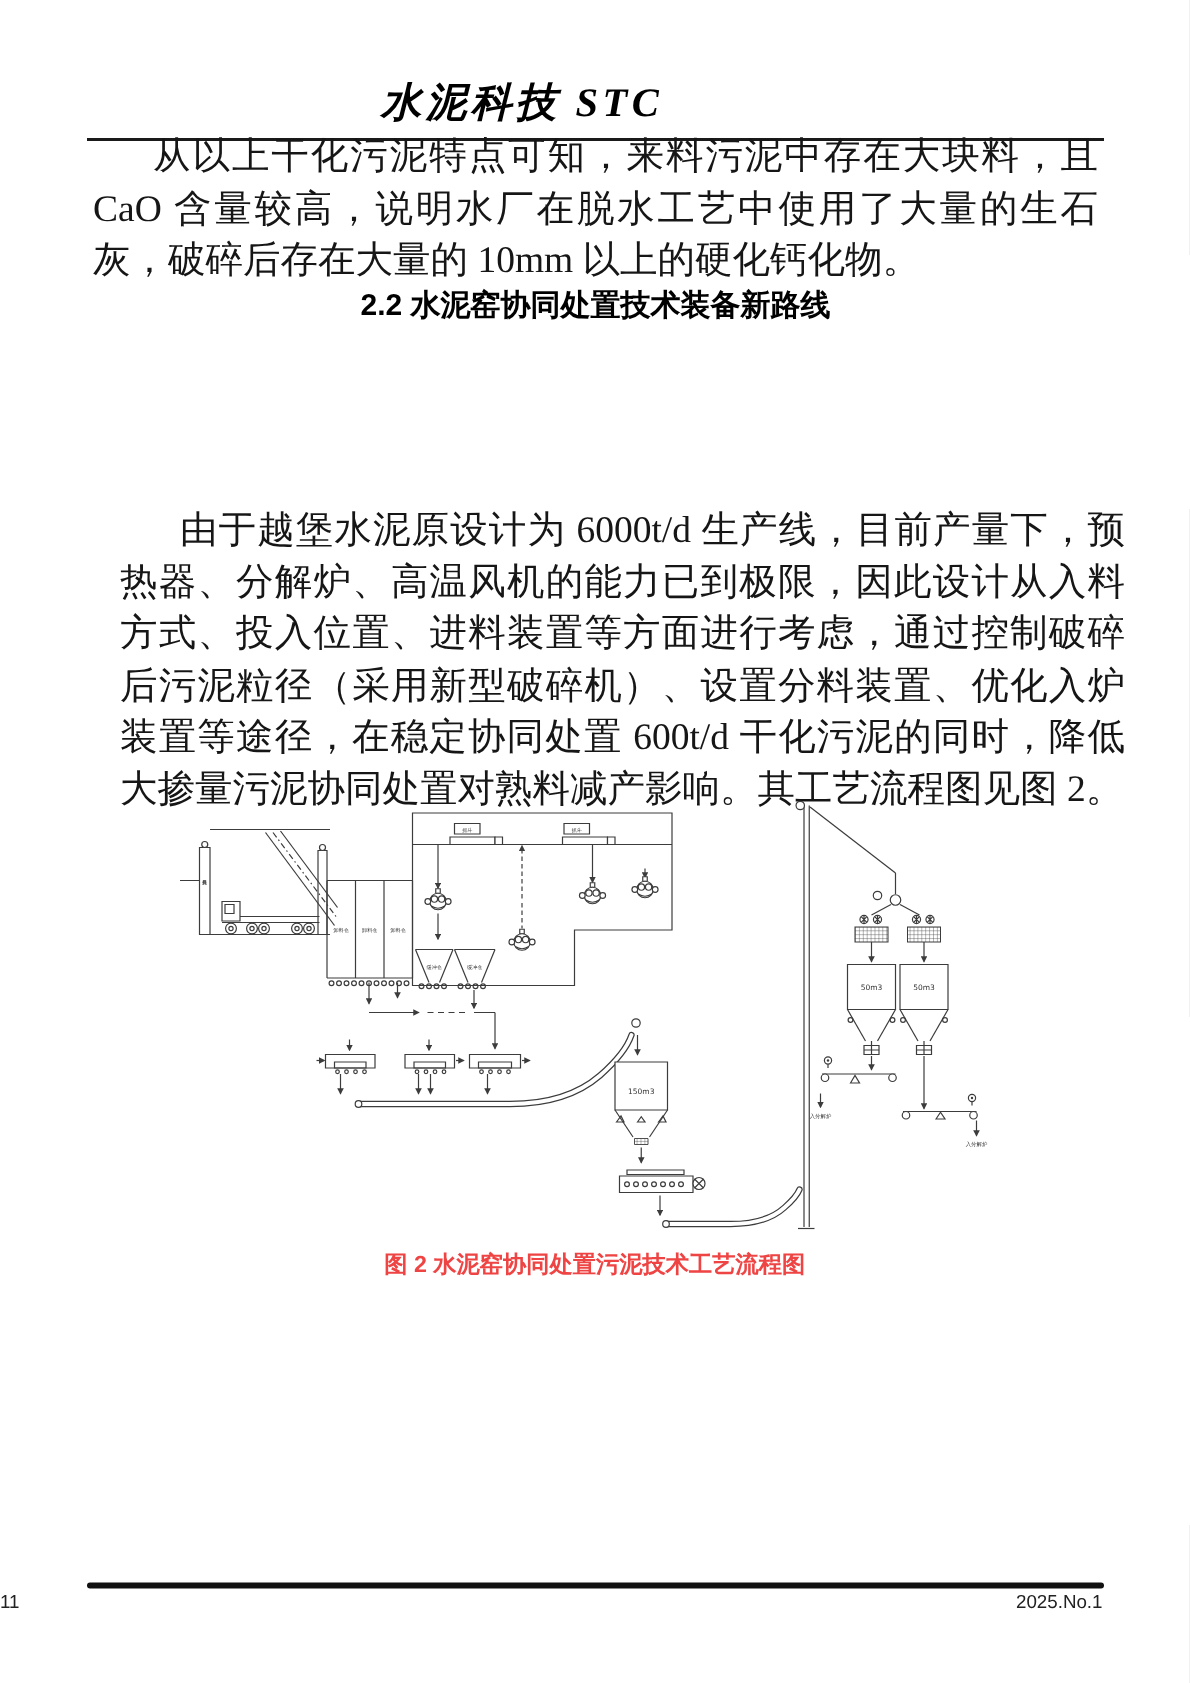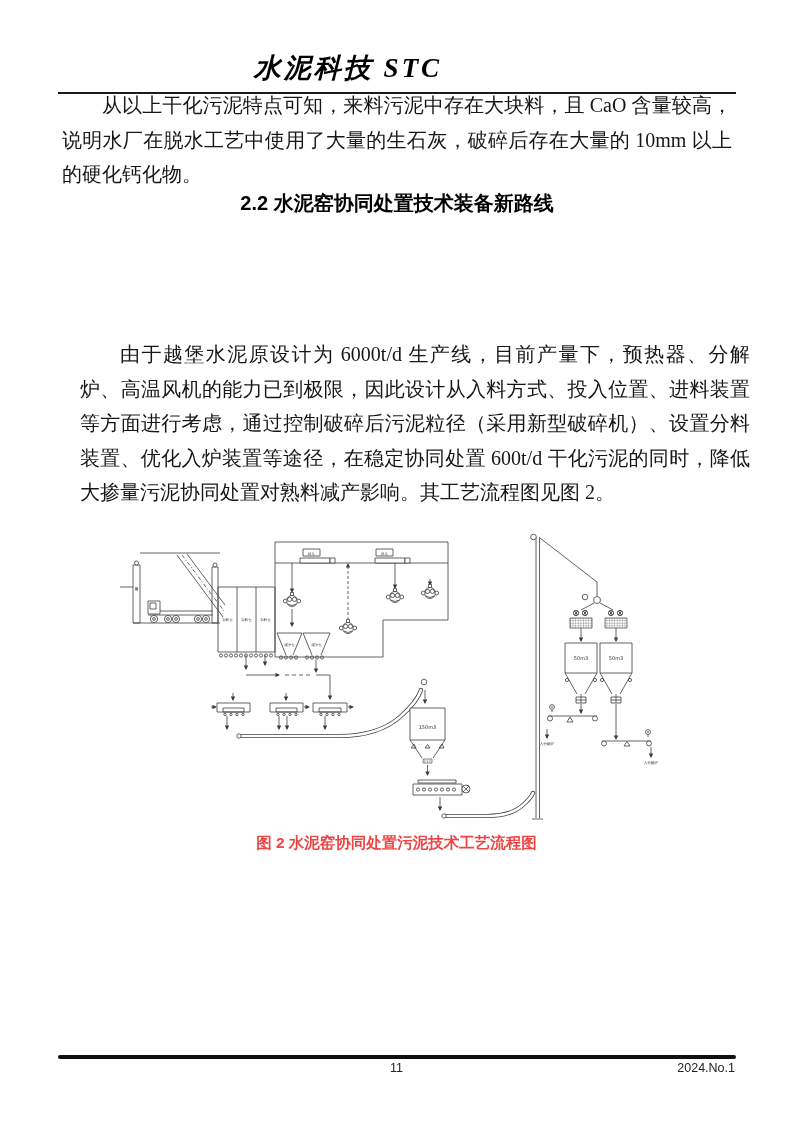--- a/index.html
+++ b/index.html
@@ -2,30 +2,30 @@
 <html><head>
 <meta charset="utf-8">
 <style>
   html,body{margin:0;padding:0;background:#e8e8e8;}
   .page{position:relative;width:793px;height:1122px;background:#ffffff;margin:0 auto;
         font-family:"Liberation Serif","DejaVu Serif",serif;color:#111;overflow:hidden;}
   .abs{position:absolute;}
   .title{top:50px;left:0;width:696px;text-align:center;font-size:27px;font-weight:bold;
          font-style:italic;letter-spacing:3px;color:#000;}
   .rule-top{top:92px;left:58px;width:678px;height:2px;background:#1a1a1a;}
-  .para{left:62px;width:670px;font-size:20px;line-height:34.6px;text-align:justify;
+  .para{left:62px;width:670px;font-size:25px;line-height:34.6px;text-align:justify;
         text-indent:40px;margin:0;color:#161616;}
   .p1{top:88px;} .p2{top:226px;} .p3{top:337px;margin-left:18px;} .p4{top:860px;}
   .h22{top:190px;left:62px;width:670px;font-size:20px;font-weight:bold;
        font-family:"Liberation Sans","DejaVu Sans",sans-serif;color:#000;text-align:center;}
   .figwrap{top:524px;left:115px;width:600px;height:310px;}
   .caption{top:833px;left:0;width:793px;text-align:center;font-size:15.5px;font-weight:bold;
            font-family:"Liberation Sans","DejaVu Sans",sans-serif;color:#ef4444;}
   .rule-bot{top:1055px;left:58px;width:678px;height:4px;background:#111;border-radius:2px;}
-  .pageno{top:1061px;left:0;width:793px;text-align:center;font-size:12.5px;
+  .pageno{top:1061px;left:0;width:793px;text-align:left;font-size:12.5px;
           font-family:"Liberation Sans","DejaVu Sans",sans-serif;color:#222;}
   .issue{top:1061px;right:58px;font-size:12.5px;
          font-family:"Liberation Sans","DejaVu Sans",sans-serif;color:#222;}
   svg{display:block;}
   svg *{vector-effect:non-scaling-stroke;}
   .ln{stroke:#3c3c3c;stroke-width:0.8;fill:none;}
   .ln2{stroke:#3c3c3c;stroke-width:0.8;fill:#fff;}
   .tube{stroke:#3c3c3c;stroke-width:4.2;fill:none;stroke-linecap:round;}
   .tubein{stroke:#fff;stroke-width:2.6;fill:none;stroke-linecap:round;}
   .tl{font-family:"DejaVu Sans",sans-serif;fill:#333;}
@@ -339,14 +339,14 @@
         <text class="tl" x="536" y="240" font-size="3.6" text-anchor="middle">入分解炉</text>
       </g>
     </svg>
   </div>
 
   <div class="abs caption">图 2 水泥窑协同处置污泥技术工艺流程图</div>
 
 
   <div class="abs rule-bot"></div>
   <div class="abs pageno">11</div>
-  <div class="abs issue">2024.No.1</div>
+  <div class="abs issue">2025.No.1</div>
 </div>
 
 </body></html>

